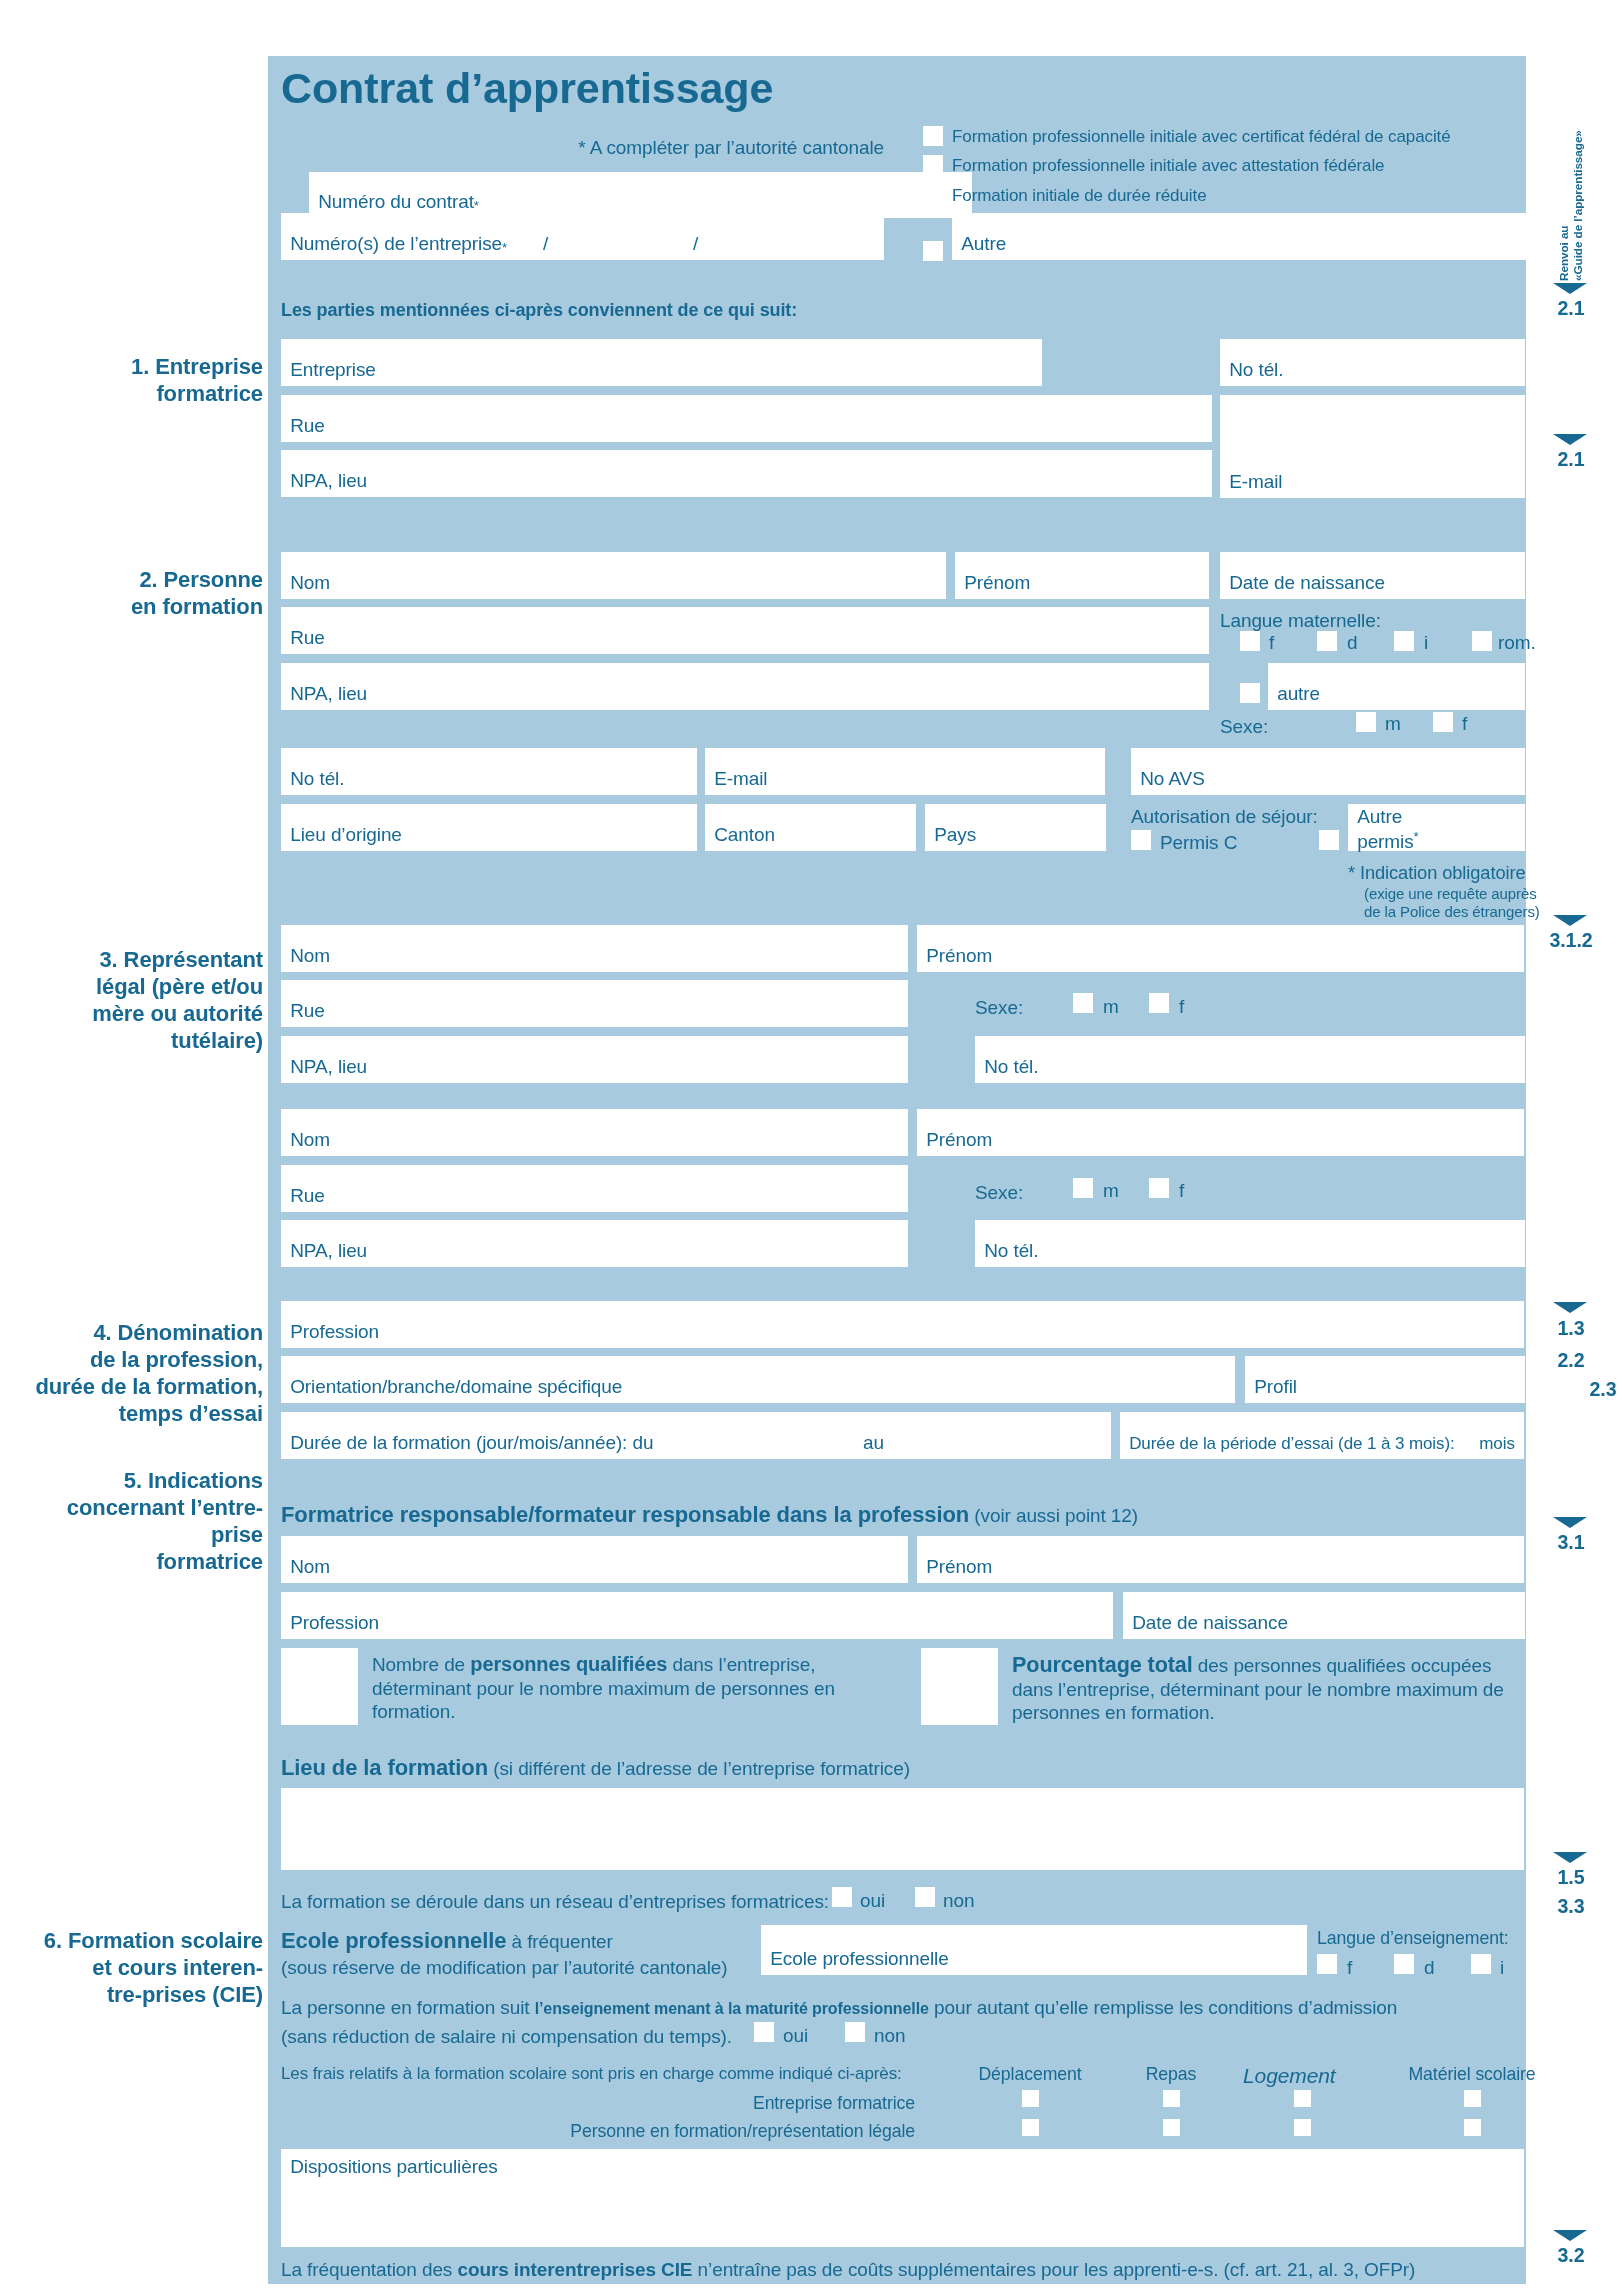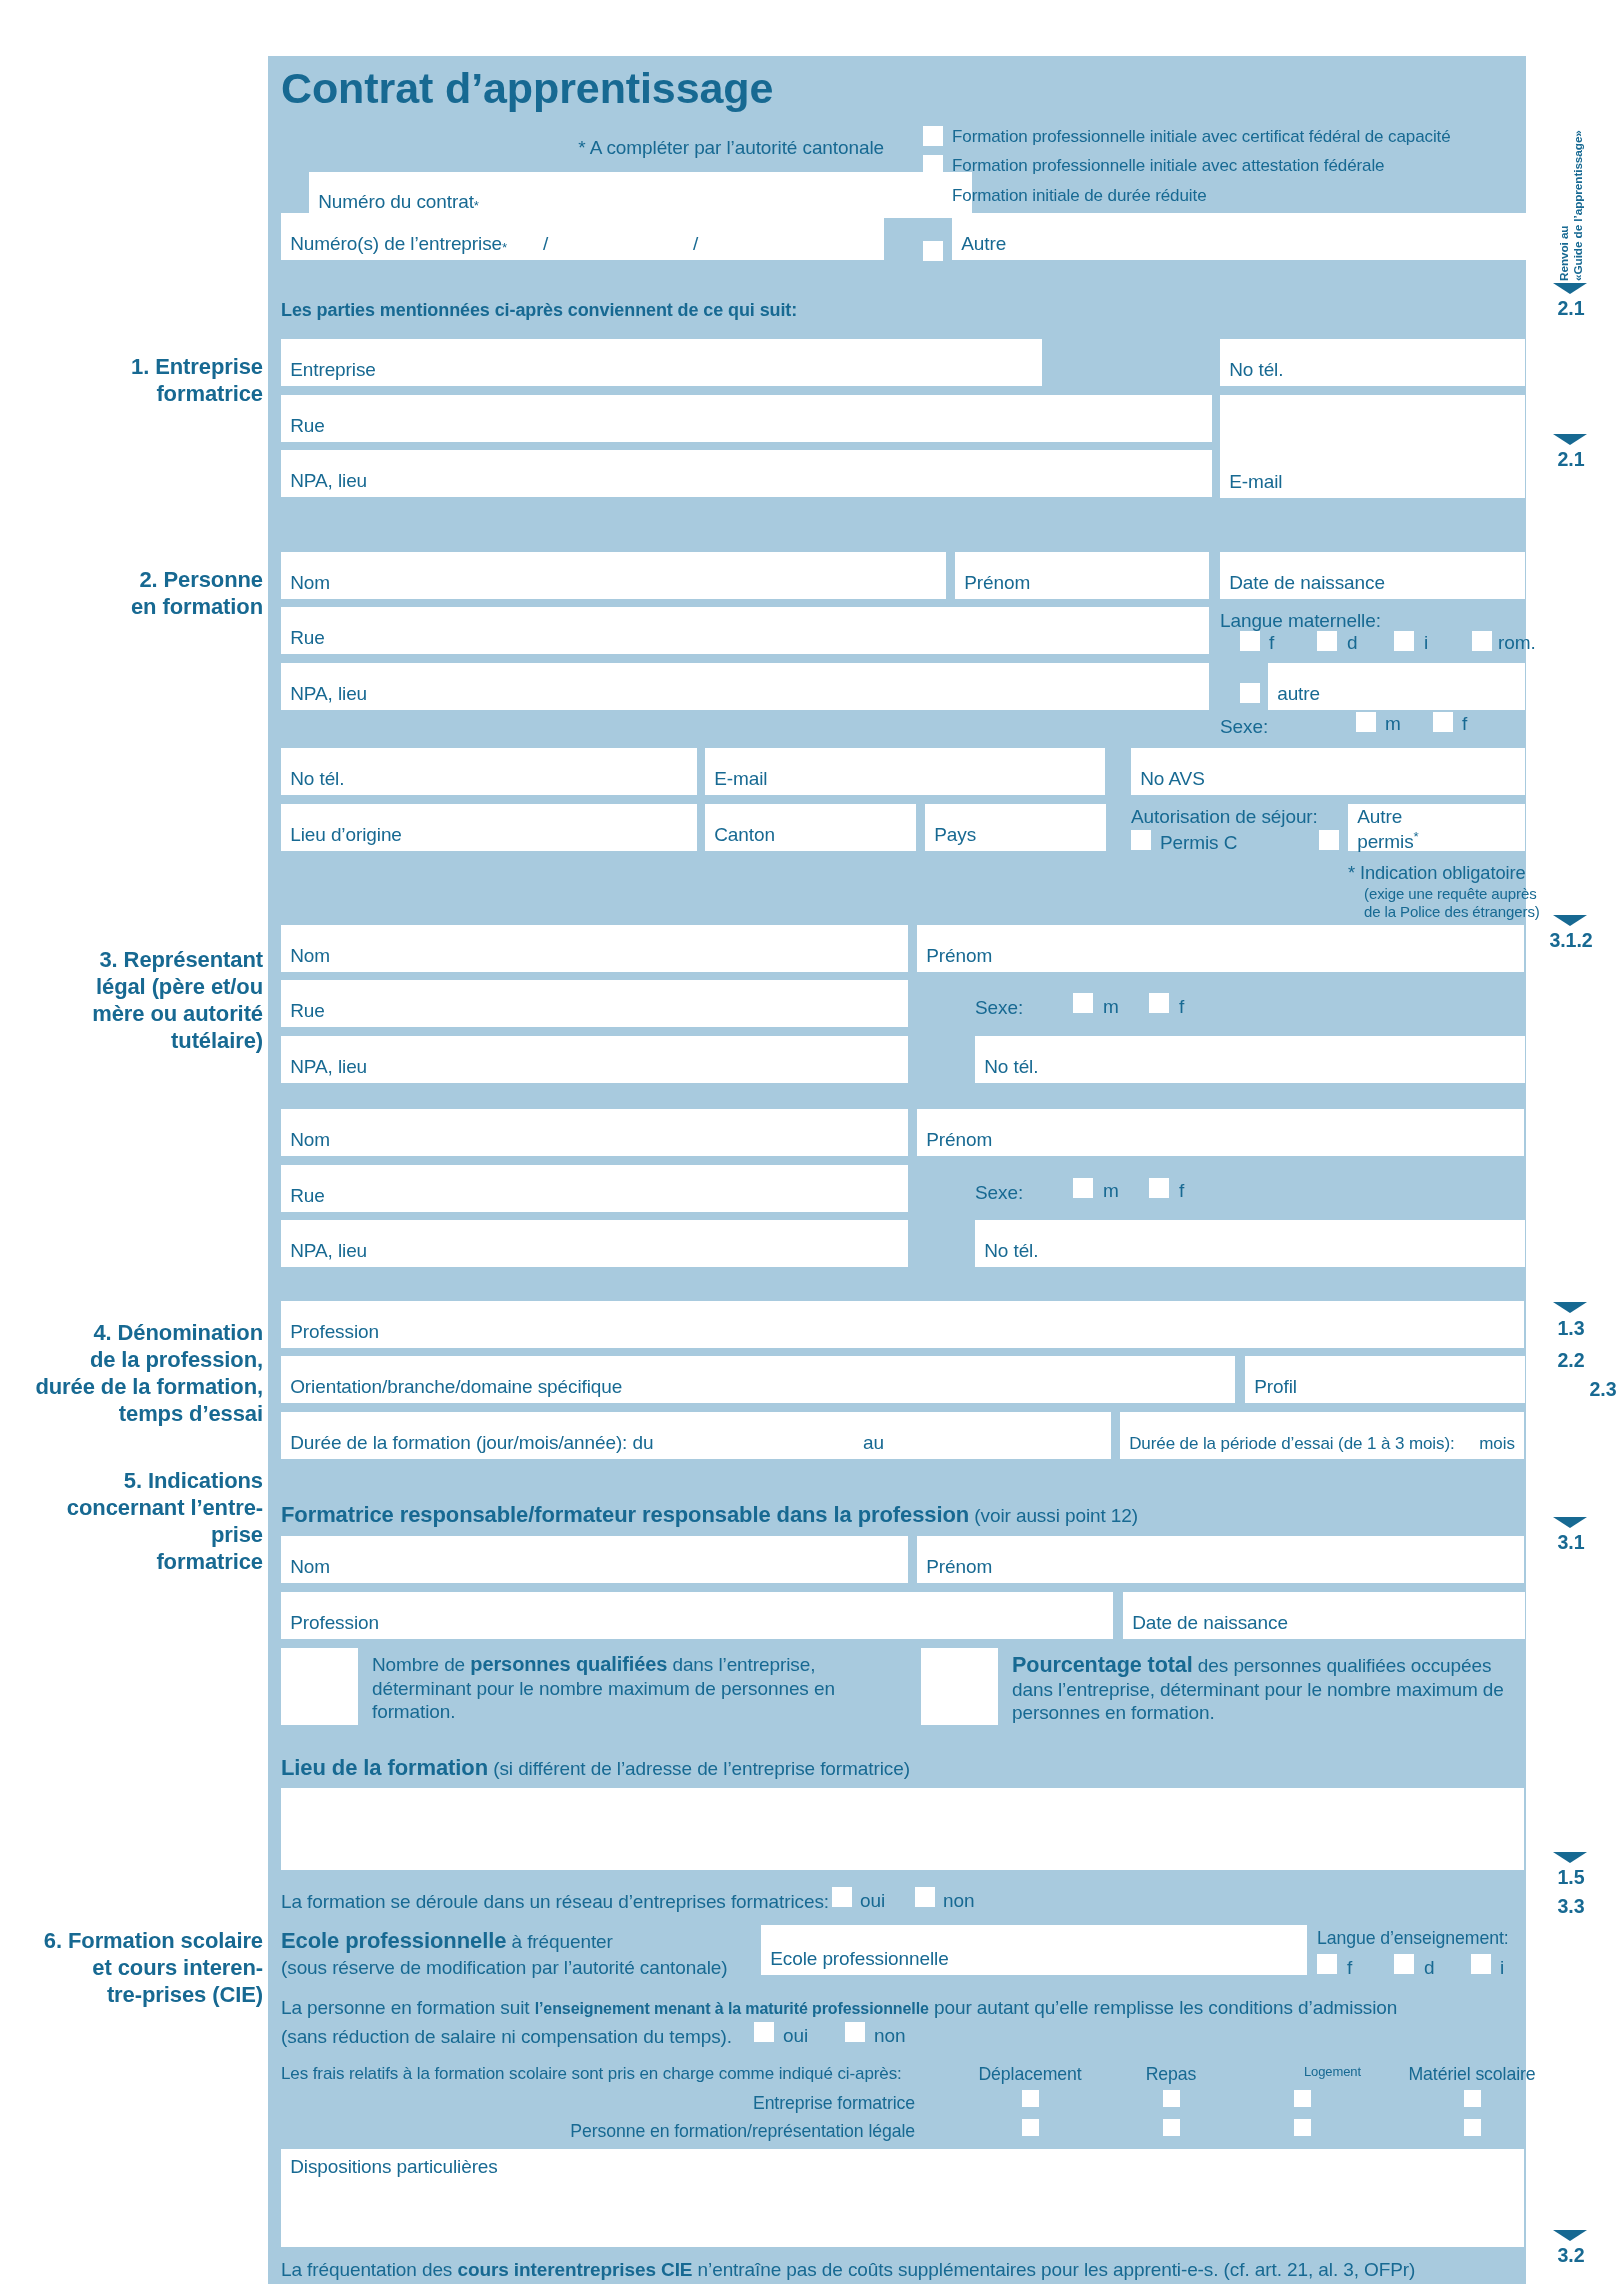--- a/index.html
+++ b/index.html
@@ -320,21 +320,21 @@
   </div>
   <div class="lbl" style="left:281px;top:2026px;">(sans réduction de salaire ni compensation du temps).</div>
   <div class="cb" style="left:754px;top:2022px;"></div>
   <div class="lbl" style="left:783px;top:2025px;">oui</div>
   <div class="cb" style="left:845px;top:2022px;"></div>
   <div class="lbl" style="left:874px;top:2025px;">non</div>
 
   <div class="lbl" style="left:281px;top:2064px;font-size:17px;">Les frais relatifs à la formation scolaire sont pris en charge comme indiqué ci-après:</div>
   <div class="lbl" style="left:968px;top:2064px;width:124px;text-align:center;font-size:17.7px;">Déplacement</div>
   <div class="lbl" style="left:1112px;top:2064px;width:118px;text-align:center;font-size:17.7px;">Repas</div>
-  <div class="lbl" style="left:1243px;top:2064px;width:118px;text-align:right;font-size:13px;">Logement</div>
+  <div class="lbl" style="left:1243px;top:2064px;width:118px;text-align:left;font-size:21px;font-style:italic;">Logement</div>
   <div class="lbl" style="left:1400px;top:2064px;width:144px;text-align:center;font-size:17.7px;">Matériel scolaire</div>
 
   <div class="lbl" style="left:458px;top:2093px;width:457px;text-align:right;font-size:17.7px;">Entreprise formatrice</div>
   <div class="cbs" style="left:1022px;top:2090px;"></div>
   <div class="cbs" style="left:1163px;top:2090px;"></div>
   <div class="cbs" style="left:1294px;top:2090px;"></div>
   <div class="cbs" style="left:1464px;top:2090px;"></div>
 
   <div class="lbl" style="left:458px;top:2121px;width:457px;text-align:right;font-size:17.7px;">Personne en formation/représentation légale</div>
   <div class="cbs" style="left:1022px;top:2119px;"></div>

